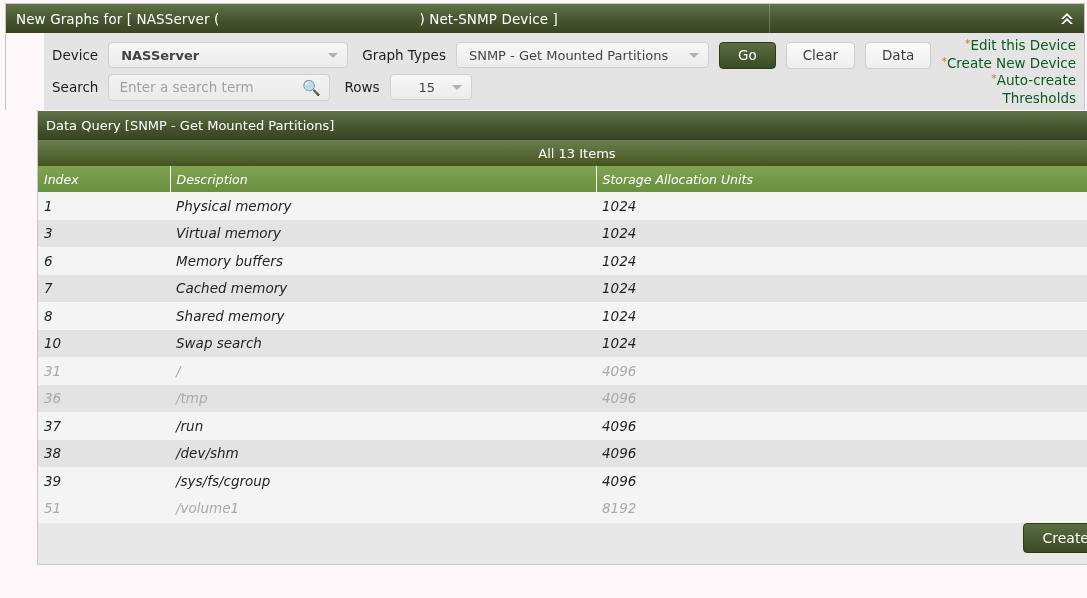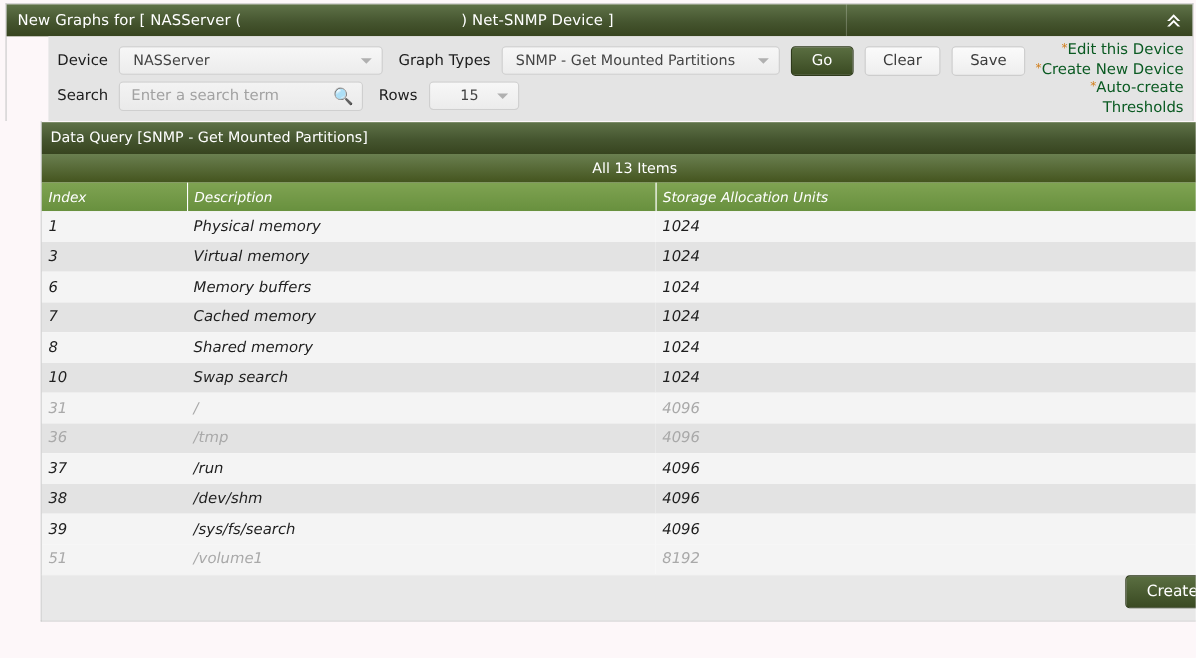--- a/index.html
+++ b/index.html
@@ -108,21 +108,21 @@
   .select-box .caret {
     position: absolute;
     right: 9px;
     top: 50%;
     margin-top: -2px;
     width: 0; height: 0;
     border-left: 5px solid transparent;
     border-right: 5px solid transparent;
     border-top: 5px solid #b0b0b0;
   }
-  #device-select { width: 240px; }
+  #device-select { width: 240px; font-weight: bold; }
   #graphtype-select { width: 253px; }
   #rows-select { width: 82px; }
   #rows-select .sel-text { padding-left: 28px; }
 
   .search-box {
     position: relative;
     width: 222px;
     height: 27px;
     background: linear-gradient(to bottom, #f3f3f3 0%, #eaeaea 100%);
     border: 1px solid #cfcfcf;
@@ -335,21 +335,21 @@
           <span class="sel-text">NASServer</span>
           <span class="caret"></span>
         </div>
         <span class="flabel indent" style="padding-left:14px;">Graph Types</span>
         <div class="select-box" id="graphtype-select">
           <span class="sel-text">SNMP - Get Mounted Partitions</span>
           <span class="caret"></span>
         </div>
         <div class="btn btn-go">Go</div>
         <div class="btn">Clear</div>
-        <div class="btn">Save</div>
+        <div class="btn">Data</div>
       </div>
 
       <div class="filter-row">
         <span class="flabel">Search</span>
         <div class="search-box">
           <span class="sval">Enter a search term</span>
           <span class="search-icon">🔍</span>
         </div>
         <span class="flabel" style="padding-left:14px;">Rows</span>
         <div class="select-box" id="rows-select">
@@ -459,21 +459,21 @@
             <td class="c-check"><span class="cbox"></span></td>
           </tr>
           <tr class="r-even">
             <td>38</td>
             <td class="c-desc">/dev/shm</td>
             <td>4096</td>
             <td class="c-check"><span class="cbox"></span></td>
           </tr>
           <tr class="r-odd">
             <td>39</td>
-            <td class="c-desc">/sys/fs/search</td>
+            <td class="c-desc">/sys/fs/cgroup</td>
             <td>4096</td>
             <td class="c-check"><span class="cbox"></span></td>
           </tr>
           <tr class="r-odd disabled">
             <td>51</td>
             <td class="c-desc">/volume1</td>
             <td>8192</td>
             <td class="c-check"><span class="cbox dis"></span></td>
           </tr>
         </tbody>

